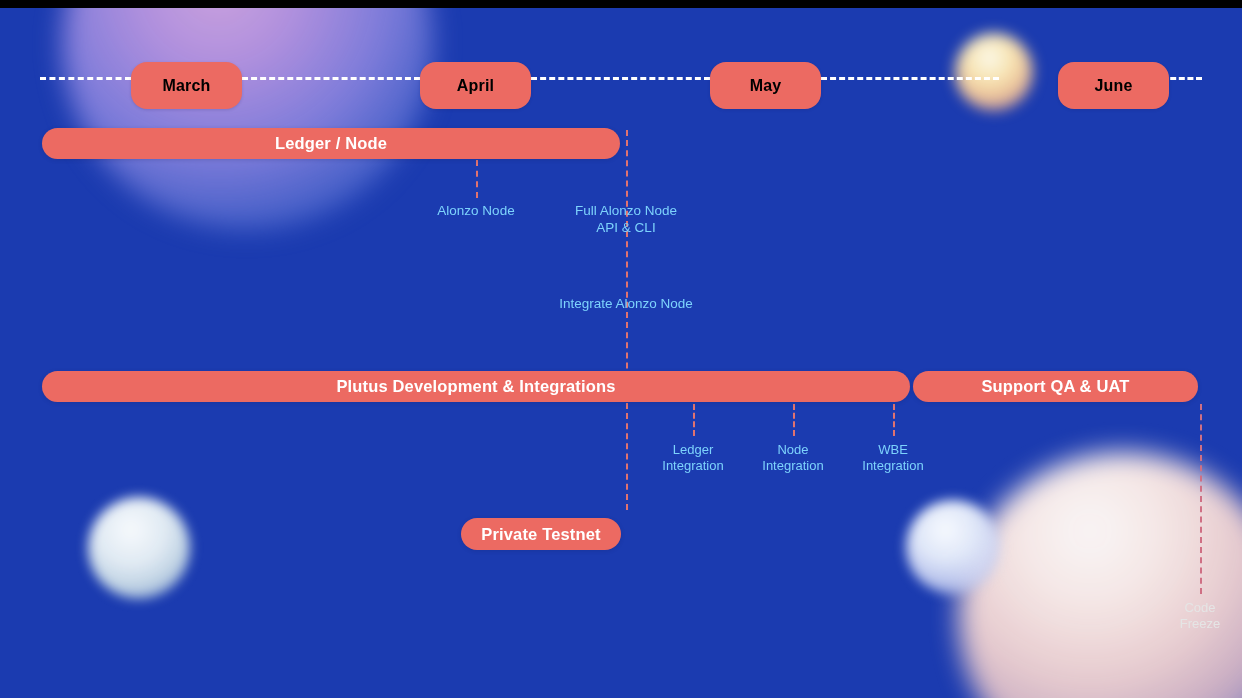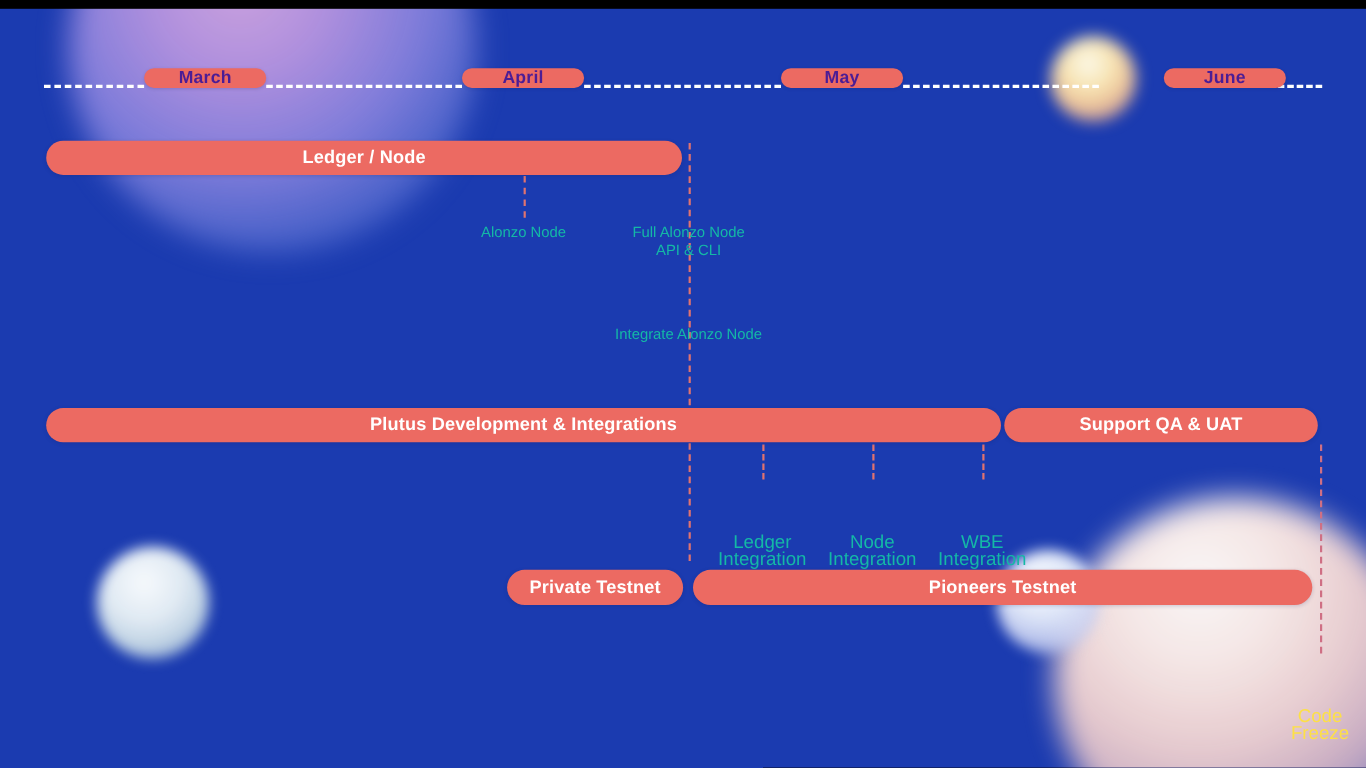--- a/index.html
+++ b/index.html
@@ -85,25 +85,25 @@
     filter:blur(13px);
   }
 
   
   .timeline-rail{
     position:absolute; z-index:5;
     height:0; border-top:3px dashed #ffffff;
   }
   .month-pill{
     position:absolute; z-index:8;
-    height:18px;
+    height:47px;
     background:#ec6a62;
     border-radius:16px;
     display:flex; align-items:center; justify-content:center;
-    color:#4c1d95;
+    color:#000000;
     font-weight:bold;
     font-size:16px;
     letter-spacing:0.2px;
     box-shadow:0 1px 3px rgba(20,30,90,0.18);
   }
 
   
   .bar{
     position:absolute; z-index:10;
     height:31px;
@@ -121,29 +121,29 @@
   
   .milestone-line{
     position:absolute; z-index:7;
     width:0;
     border-left:2px dashed #e0736f;
   }
   .milestone-line.faint{border-left-color:#cf6f84;}
 
   .milestone-label{
     position:absolute; z-index:9;
-    color:#14b8a6;
+    color:#7dd3fc;
     font-size:13.5px;
     line-height:16.5px;
     text-align:center;
     white-space:pre-line;
     transform:translateX(-50%);
   }
-  .milestone-label.small{font-size:17px;line-height:16px;margin-top:43px;}
-  .milestone-label.dim{color:#fde047;}
+  .milestone-label.small{font-size:13px;line-height:16px;}
+  .milestone-label.dim{color:#e5e5e5;}
 </style>
 </head>
 <body>
 
 <div id="stage">
 
   <div class="letterbox top"></div>
 
   <div class="sphere sphere-purple"></div>
   <div class="sphere sphere-yellow"></div>
@@ -201,17 +201,14 @@
   </div>
 
   <div class="bar" id="bar-support-qa" style="left: 913px; width: 285px; top: 371px;">
     <span>Support QA &amp; UAT</span>
   </div>
 
   <div class="bar tall" id="bar-private-testnet" style="left: 461px; width: 160px; top: 518px;">
     <span>Private Testnet</span>
   </div>
 
-  <div class="bar tall" id="bar-pioneers-testnet" style="left: 630px; width: 563px; top: 518px;">
-    <span>Pioneers Testnet</span>
-  </div>
 
 </div>
 
 </body></html>

